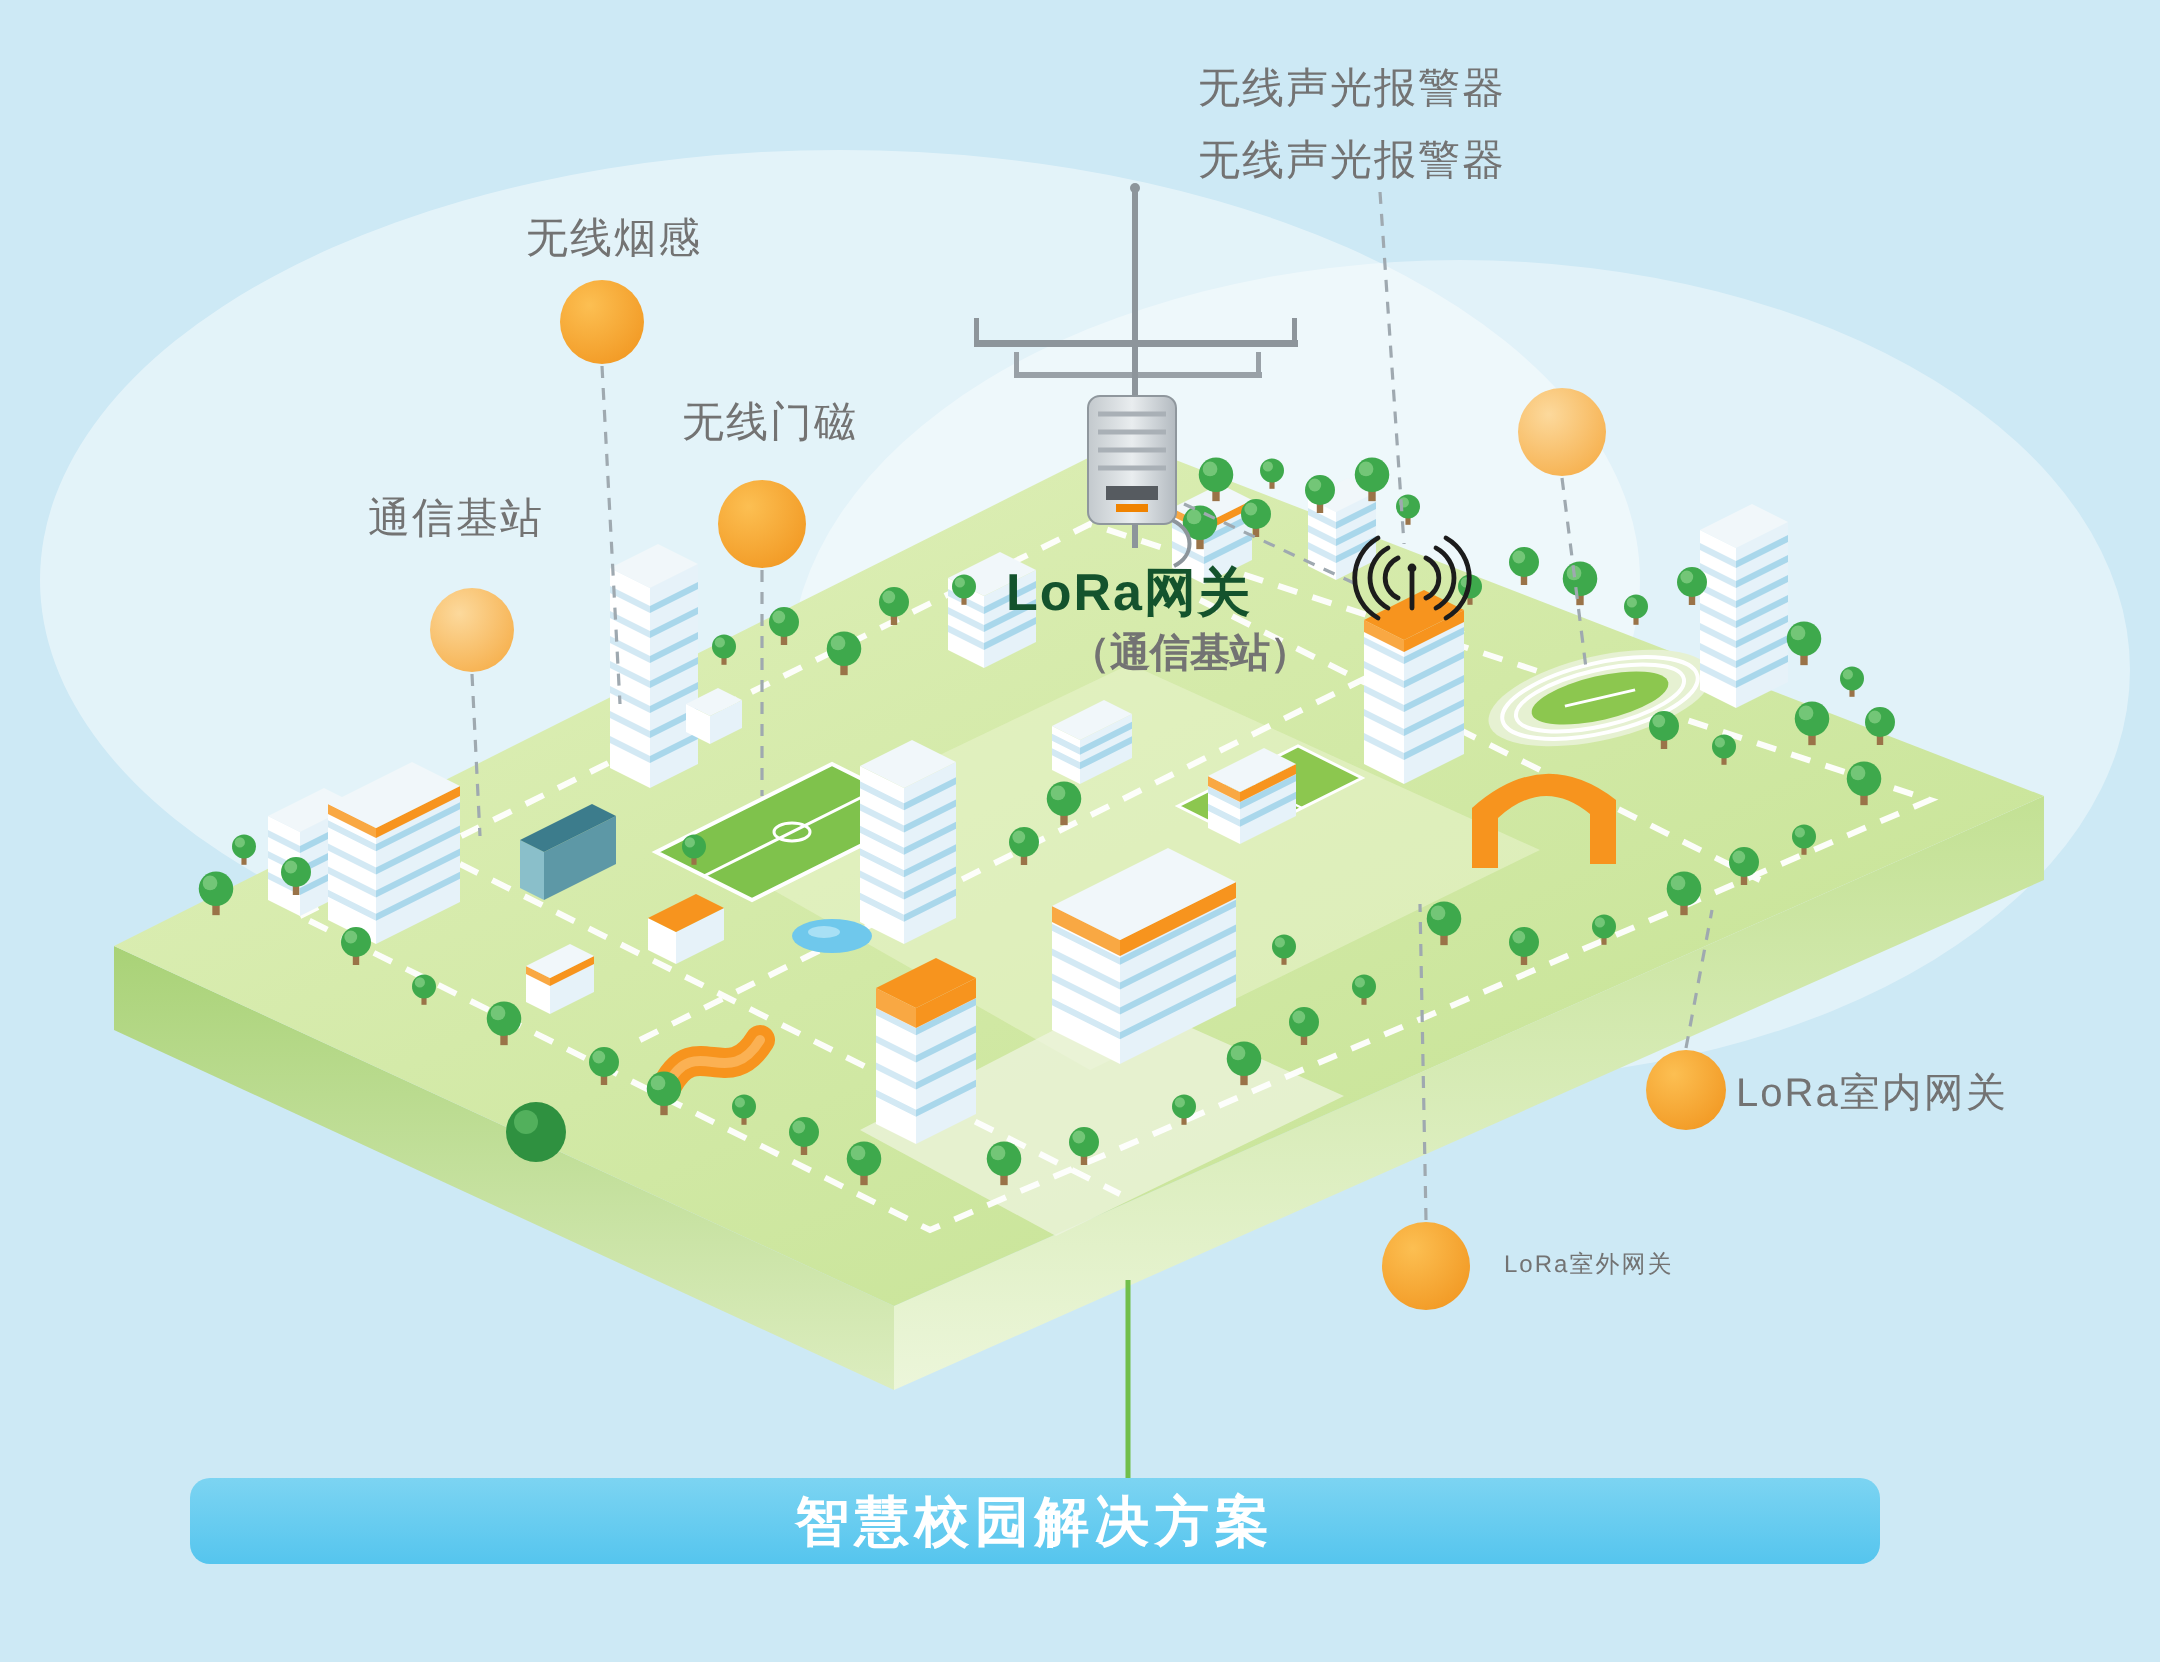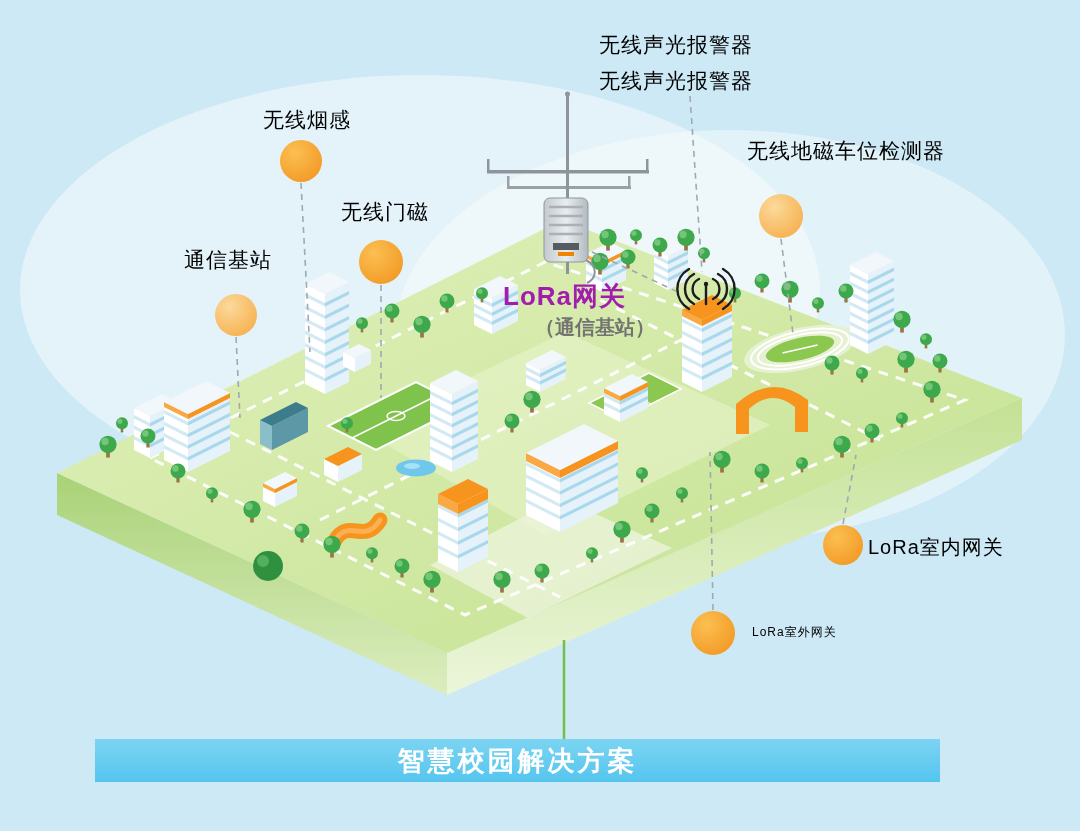--- a/index.html
+++ b/index.html
@@ -4,35 +4,35 @@
 <style>
   html,body{margin:0;padding:0}
   body{
     width:1080px;height:831px;position:relative;overflow:hidden;
     background:#cde9f5;
     font-family:"Liberation Sans",sans-serif;
   }
   .stage{position:absolute;inset:0}
   svg.scene{position:absolute;left:0;top:0}
   .label{
-    position:absolute;color:#000000;font-size:21px;line-height:1.1;
+    position:absolute;color:#737373;font-size:21px;line-height:1.1;
     white-space:nowrap;letter-spacing:1px;
   }
   .lb-sound{left:599px;top:33px}
   .lb-manual{left:599px;top:69px}
   .lb-smoke{left:263px;top:108px}
   .lb-parking{left:747px;top:139px}
   .lb-door{left:341px;top:200px}
   .lb-gas{left:184px;top:248px}
   .lb-indoor{left:868px;top:536px;font-size:20px}
   .lb-outdoor{left:752px;top:626px;font-size:12px}
-  .lb-gw-title{left:503px;top:282px;color:#a21caf;font-weight:bold;font-size:26px;letter-spacing:1px}
+  .lb-gw-title{left:503px;top:282px;color:#14532d;font-weight:bold;font-size:26px;letter-spacing:1px}
   .lb-gw-sub{left:535px;top:316px;color:#737373;font-weight:bold;font-size:20px;letter-spacing:0}
   .banner{
-    position:absolute;left:95px;top:739px;width:845px;height:43px;border-radius:0;
+    position:absolute;left:95px;top:739px;width:845px;height:43px;border-radius:10px;
     background:linear-gradient(180deg,#7cd4f2,#55c5ee);
     display:flex;align-items:center;justify-content:center;
     color:#fff;font-size:27px;font-weight:bold;letter-spacing:3px;
   }
 </style>
 </head>
 <body>
 
 <div class="stage">
 
@@ -401,21 +401,20 @@
       <circle cx="843" cy="545" r="20" fill="url(#gOr)"></circle>
       <circle cx="713" cy="633" r="22" fill="url(#gOr)"></circle>
     </g>
 
     <line x1="564" y1="640" x2="564" y2="739" stroke="#71bf4b" stroke-width="2.5"></line>
   </svg>
 
   <div class="label lb-sound">无线声光报警器</div>
   <div class="label lb-manual">无线声光报警器</div>
   <div class="label lb-smoke">无线烟感</div>
-  <div class="label lb-parking">无线地磁车位检测器</div>
   <div class="label lb-door">无线门磁</div>
   <div class="label lb-gas">通信基站</div>
   <div class="label lb-gw-title">LoRa网关</div>
   <div class="label lb-gw-sub">（通信基站）</div>
   <div class="label lb-indoor">LoRa室内网关</div>
   <div class="label lb-outdoor">LoRa室外网关</div>
 
   <div class="banner">
     <span>智慧校园解决方案</span>
   </div>

